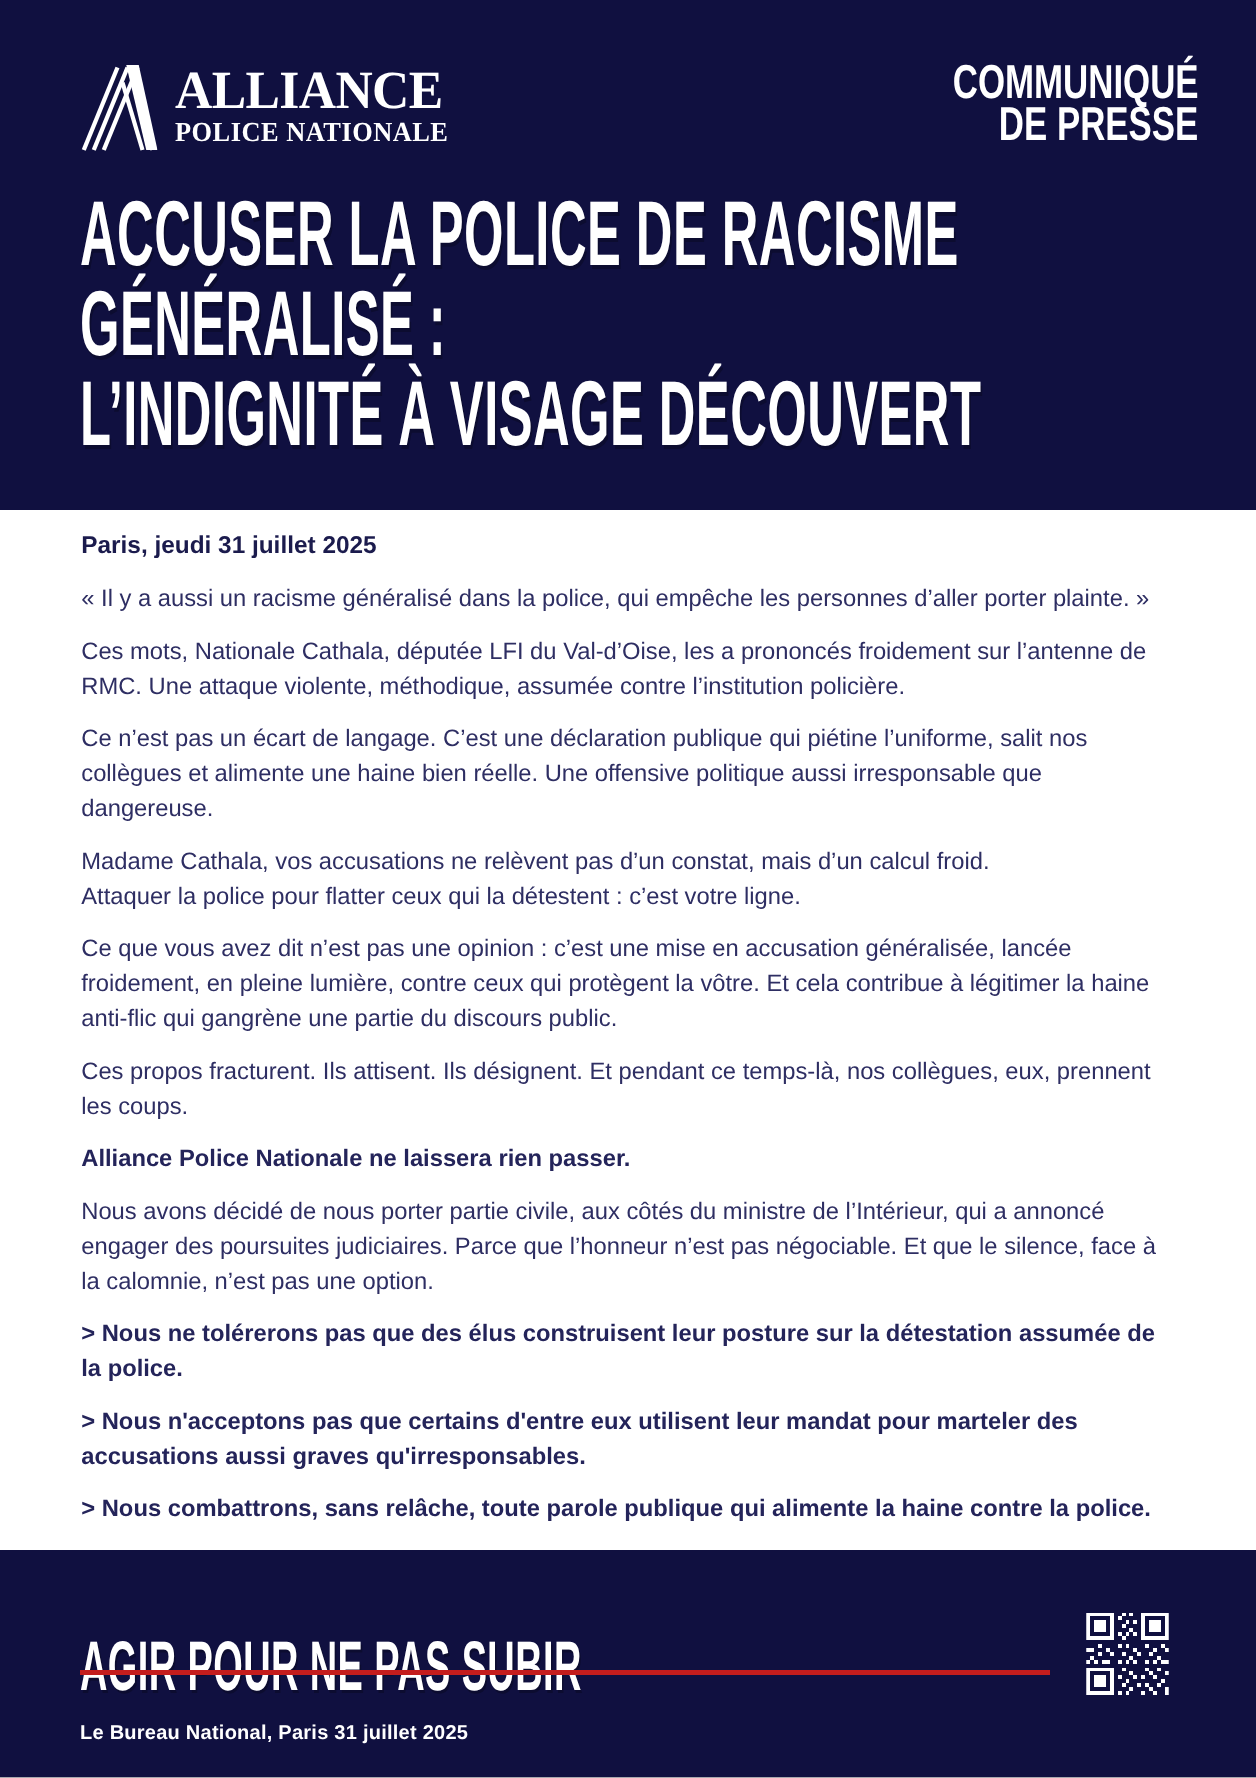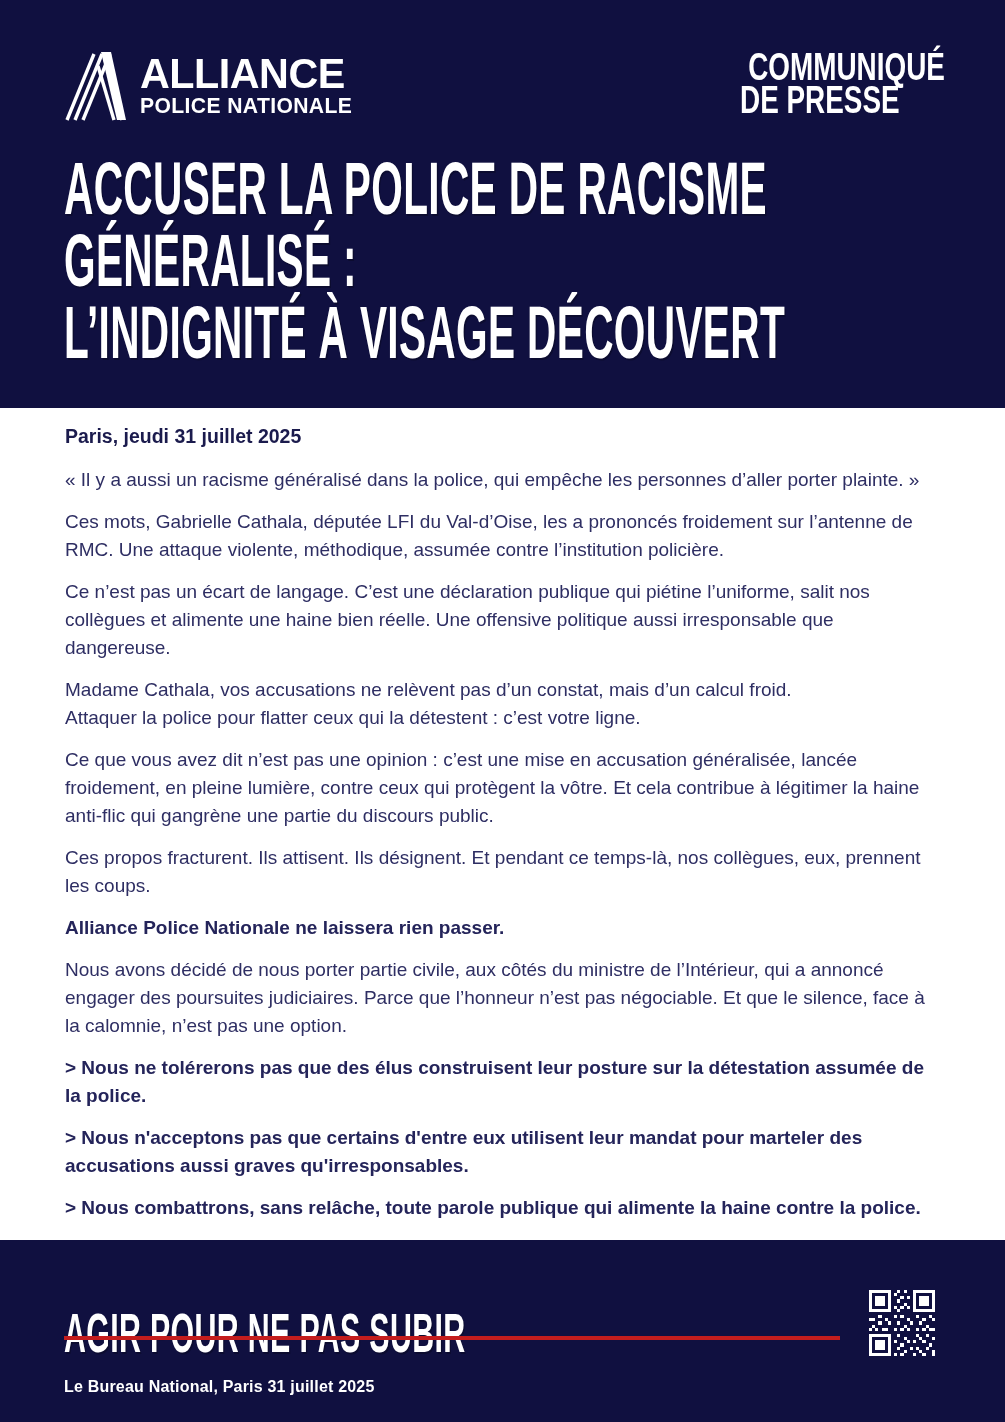--- a/index.html
+++ b/index.html
@@ -8,30 +8,30 @@
     width:1005px; height:1422px; margin:0 auto; background:#ffffff;
     position:relative; overflow:hidden;
   }
   
   .header {
     position:absolute; top:0; left:0; width:100%; height:408px;
     background:#101040; color:#ffffff;
   }
   .logo { position:absolute; left:64px; top:50px; display:flex; align-items:center; }
   .logo-mark { width:62px; height:72px; margin-right:14px; }
-  .logo-text { display:flex; flex-direction:column; justify-content:flex-end; }
+  .logo-text { display:flex; flex-direction:column; justify-content:flex-end;font-family:Liberation Serif, serif; }
   .logo-name {
     font-size:43px; font-weight:bold; letter-spacing:-0.5px; line-height:40px;
     transform:scaleX(0.96); transform-origin:left center; white-space:nowrap;
   }
   .logo-sub {
     font-size:22px; font-weight:bold; letter-spacing:0.4px; line-height:26px;
     transform:scaleX(0.96); transform-origin:left center; white-space:nowrap;
   }
-  .pr-label { position:absolute; right:60px; top:48px; }
+  .pr-label { position:absolute; right:46px; top:48px; text-align:right; }
   .pr-label .line { height:33px; }
   .pr-label .line span {
     display:inline-block; font-size:34px; font-weight:bold; white-space:nowrap;
     transform:scale(0.82,1.12); transform-origin:right 60%; letter-spacing:0px;
   }
   .title { position:absolute; left:64px; top:152px; }
   .title .t-line { height:72px; display:flex; align-items:center; }
   .title .t-line span {
     display:inline-block; font-size:58px; font-weight:bold; white-space:nowrap;
     letter-spacing:0.5px; transform:scale(0.70,1.27); transform-origin:left 55%;
@@ -101,21 +101,21 @@
         </div>
       <div class="t-line">
           <span>L’INDIGNITÉ À VISAGE DÉCOUVERT</span>
         </div>
     </div>
   </div>
 
   <div class="body">
     <div class="dateline">Paris, jeudi 31 juillet 2025</div>
     <p class="quote">« Il y a aussi un racisme généralisé dans la police, qui empêche les personnes d’aller porter plainte. »</p>
-    <p>Ces mots, Gabrielle Cathala, députée LFI du Val-d’Oise, les a prononcés froidement sur l’antenne de RMC. Une attaque violente, méthodique, assumée contre l’institution policière.</p>
+    <p>Ces mots, Nationale Cathala, députée LFI du Val-d’Oise, les a prononcés froidement sur l’antenne de RMC. Une attaque violente, méthodique, assumée contre l’institution policière.</p>
     <p>Ce n’est pas un écart de langage. C’est une déclaration publique qui piétine l’uniforme, salit nos collègues et alimente une haine bien réelle. Une offensive politique aussi irresponsable que dangereuse.</p>
     <p class="twoline">Madame Cathala, vos accusations ne relèvent pas d’un constat, mais d’un calcul froid.
 Attaquer la police pour flatter ceux qui la détestent : c’est votre ligne.</p>
     <p>Ce que vous avez dit n’est pas une opinion : c’est une mise en accusation généralisée, lancée froidement, en pleine lumière, contre ceux qui protègent la vôtre. Et cela contribue à légitimer la haine anti-flic qui gangrène une partie du discours public.</p>
     <p>Ces propos fracturent. Ils attisent. Ils désignent. Et pendant ce temps-là, nos collègues, eux, prennent les coups.</p>
     <p class="strong">Alliance Police Nationale ne laissera rien passer.</p>
     <p>Nous avons décidé de nous porter partie civile, aux côtés du ministre de l’Intérieur, qui a annoncé engager des poursuites judiciaires. Parce que l’honneur n’est pas négociable. Et que le silence, face à la calomnie, n’est pas une option.</p>
     <p class="strong">&gt; Nous ne tolérerons pas que des élus construisent leur posture sur la détestation assumée de la police.</p>
     <p class="strong">&gt; Nous n'acceptons pas que certains d'entre eux utilisent leur mandat pour marteler des accusations aussi graves qu'irresponsables.</p>
     <p class="strong">&gt; Nous combattrons, sans relâche, toute parole publique qui alimente la haine contre la police.</p>

